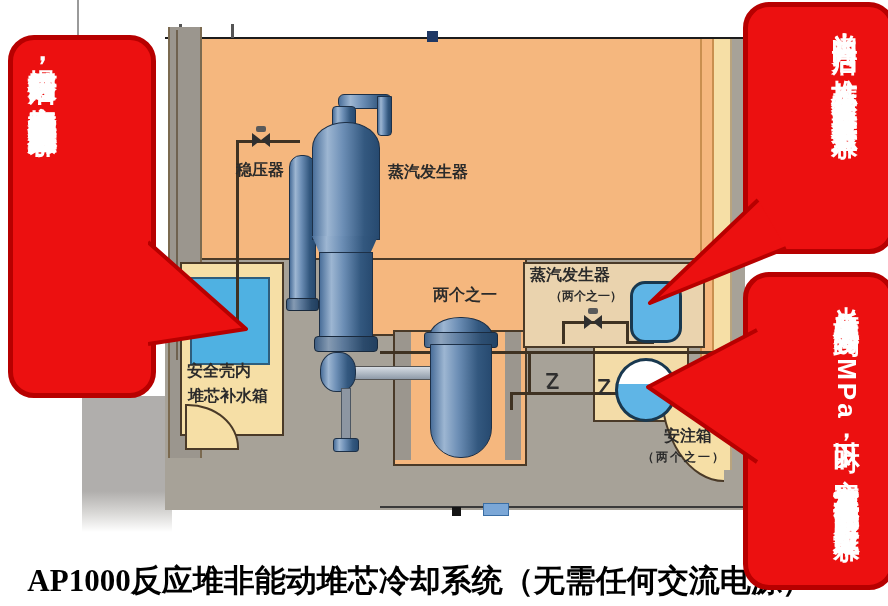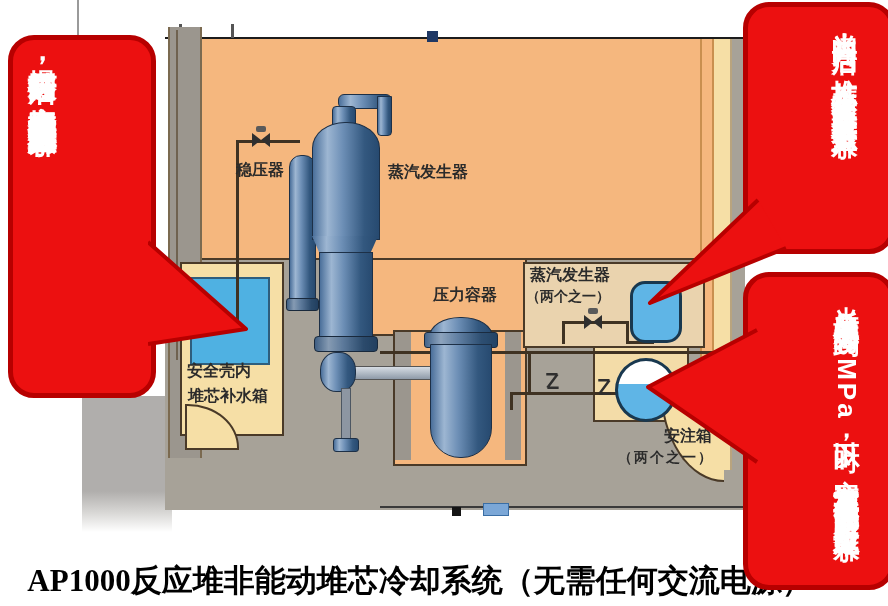--- a/index.html
+++ b/index.html
@@ -63,21 +63,21 @@
   .sg-foot{left:333px;top:438px;width:24px;height:12px;border-radius:3px;}
   .pzr{left:289px;top:155px;width:25px;height:146px;border-radius:12px 12px 0 0;}
   .pzr-flange{left:286px;top:298px;width:31px;height:11px;border-radius:3px;filter:brightness(.85);}
   .rv-dome{left:429px;top:317px;width:62px;height:22px;border-radius:31px 31px 0 0/20px 20px 0 0;}
   .rv-flange{left:424px;top:332px;width:72px;height:14px;border-radius:3px;filter:brightness(.9);}
   .rv-body{left:430px;top:344px;width:60px;height:112px;border-radius:0 0 30px 30px;}
 
   
   .dlabel{font-family:"Liberation Serif",serif;font-weight:bold;color:#2b2b2b;font-size:16px;
           white-space:nowrap;line-height:1;}
-  .dlabel.small{font-size:14px;}
+  .dlabel.small{font-size:12px;margin-left:24px;}
 
   
   .bubble{background:#EC1010;border:5px solid #B70000;border-radius:26px;box-sizing:border-box;}
   .btxt{color:#fff;font-weight:bold;writing-mode:vertical-rl;white-space:normal;
         font-family:"Liberation Sans",sans-serif;}
   .btxt-left{writing-mode:vertical-lr;}
   .antenna{left:77px;top:0;width:2px;height:36px;background:#9a9a9a;}
 
   
   .caption{left:0px;top:560px;width:840px;text-align:center;color:#000;
@@ -161,21 +161,21 @@
   <div class="abs steel sg-flange" style="z-index:5"></div>
   <div class="abs steel sg-pump" style="z-index:5"></div>
   <div class="abs sg-leg" style="z-index:5"></div>
   <div class="abs steel sg-foot" style="z-index:5"></div>
   <div class="abs steel rv-dome" style="z-index:5"></div>
   <div class="abs steel rv-flange" style="z-index:5"></div>
   <div class="abs steel rv-body" style="z-index:5"></div>
 
   <div class="abs dlabel" style="left:236px;top:162px;z-index:6">稳压器</div>
   <div class="abs dlabel" style="left:388px;top:164px;z-index:6">蒸汽发生器</div>
-  <div class="abs dlabel" style="left:433px;top:287px;z-index:6">压力容器</div>
+  <div class="abs dlabel" style="left:433px;top:287px;z-index:6">两个之一</div>
   <div class="abs dlabel" style="left:530px;top:267px;z-index:6">蒸汽发生器</div>
   <div class="abs dlabel small" style="left:526px;top:290px;z-index:6">（两个之一）</div>
   <div class="abs dlabel" style="left:187px;top:363px;z-index:6">安全壳内</div>
   <div class="abs dlabel" style="left:188px;top:388px;z-index:6">堆芯补水箱</div>
   <div class="abs dlabel" style="left:664px;top:428px;z-index:6">安注箱</div>
   <div class="abs dlabel small" style="left:618px;top:451px;z-index:6;letter-spacing:2px">（两个之一）</div>
 
   <div class="abs floorline"></div>
   <div class="abs blacksq"></div>
   <div class="abs bluechip"></div>

